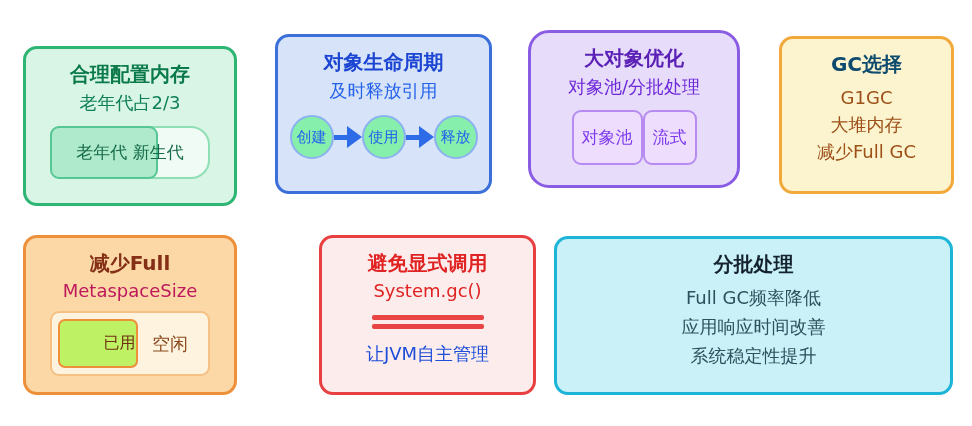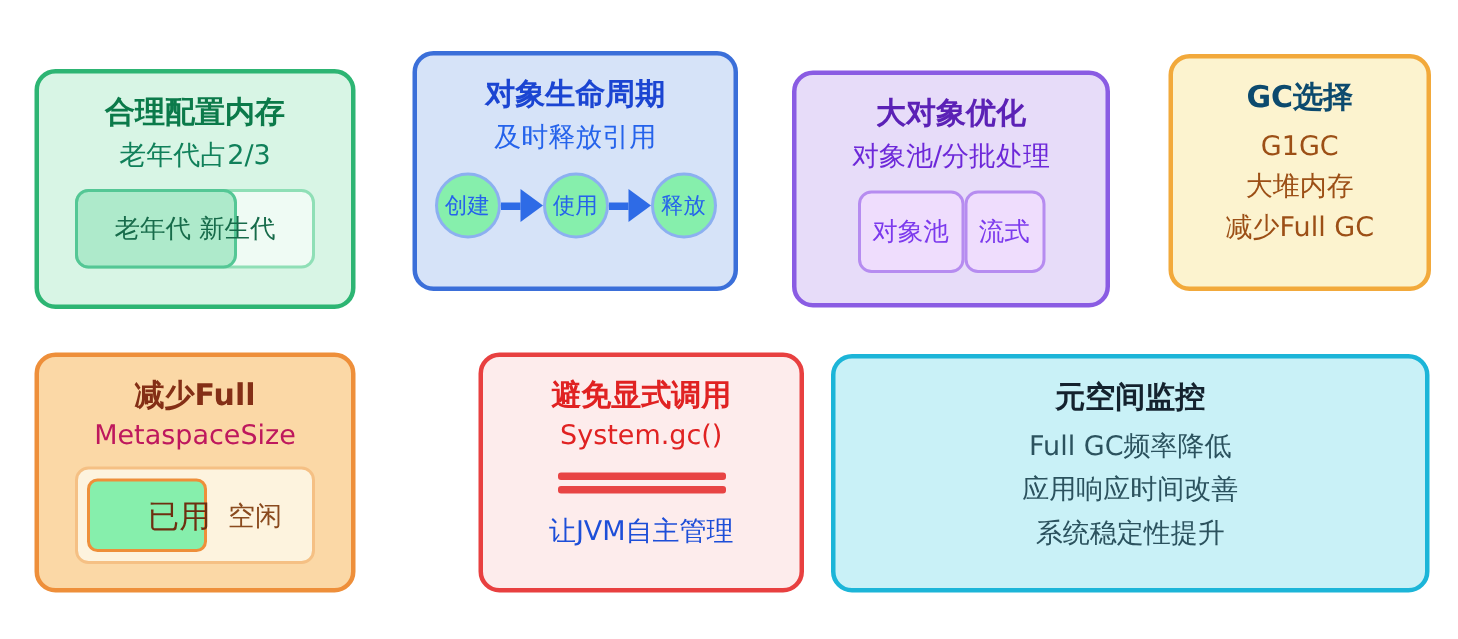--- a/index.html
+++ b/index.html
@@ -14,64 +14,64 @@
     align-items:center;text-align:center;
   }
   .card-title{font-size:20px;font-weight:bold;line-height:1.2;margin-top:13px;white-space:nowrap;}
   .card-sub{font-size:18px;margin-top:5px;white-space:nowrap;}
 
   
   .c-memory{left:23px;top:46px;width:214px;height:160px;background:#d8f5e5;border-color:#2db573;}
   .c-memory .card-title{color:#0b7a4a;}
   .c-memory .card-sub{color:#10805a;}
   .mem-bar{position:relative;width:160px;height:53px;margin-top:11px;
-    background:#effbf4;border:2px solid #8fdfb6;border-radius:9px;box-sizing:border-box;padding-left:20px;}
+    background:#effbf4;border:2px solid #8fdfb6;border-radius:19px;box-sizing:border-box;padding-left:20px;}
   .mem-bar-used{position:absolute;left:-2px;top:-2px;width:108px;height:53px;
     background:#aeeacb;border:2px solid #54c795;border-radius:9px;box-sizing:border-box;}
   .mem-bar-label{position:absolute;left:0;top:0;width:100%;height:100%;
     display:flex;align-items:center;justify-content:center;
     font-size:17px;color:#176b4a;white-space:nowrap;}
 
   
   .c-lifecycle{left:275px;top:34px;width:217px;height:160px;background:#d6e3f8;border-color:#3b6fd9;}
   .c-lifecycle .card-title{color:#1b45d2;}
   .c-lifecycle .card-sub{color:#2563eb;}
   .flow{display:flex;align-items:center;justify-content:center;margin-top:12px;}
   .flow-circle{width:44px;height:44px;border-radius:50%;background:#86efac;
     border:2px solid #8cb0f0;box-sizing:border-box;display:flex;align-items:center;
     justify-content:center;font-size:15px;color:#2563eb;white-space:nowrap;flex:0 0 auto;}
   .flow-arrow{display:flex;align-items:center;flex:0 0 auto;}
   .flow-arrow .shaft{width:13px;height:5px;background:#2e6be6;}
   .flow-arrow .head{width:0;height:0;border-top:11px solid transparent;
     border-bottom:11px solid transparent;border-left:15px solid #2e6be6;}
 
   
-  .c-largeobj{left:528px;top:47px;width:212px;height:158px;background:#e7dcf9;border-color:#8a5ce3;}
+  .c-largeobj{left:528px;top:30px;width:212px;height:158px;background:#e7dcf9;border-color:#8a5ce3;border-radius:21px;}
   .c-largeobj .card-title{color:#5b21b6;}
   .c-largeobj .card-sub{color:#6d28d9;}
   .chip-row{display:flex;margin-top:11px;justify-content:center;}
   .chip{background:#efddfd;border:2px solid #b68cf0;border-radius:9px;box-sizing:border-box;
     min-width:52px;height:55px;display:flex;align-items:center;justify-content:center;
     padding:0 8px;font-size:17px;color:#7c3aed;white-space:nowrap;}
 
   
   .c-gcchoice{left:779px;top:36px;width:175px;height:158px;background:#fcf3cf;border-color:#f2a93b;}
   .c-gcchoice .card-title{color:#0c4a6e;}
   .gc-lines{margin-top:8px;font-size:18px;color:#9c4f16;line-height:27px;}
 
   
   .c-metaspace{left:23px;top:235px;width:214px;height:160px;background:#fbd8a6;border-color:#ee8f3a;}
   .c-metaspace .card-title{color:#842f16;}
   .c-metaspace .card-sub{color:#be185d;}
   .meta-bar{width:160px;height:65px;margin-top:10px;background:#fdf3de;
     border:2px solid #f5c084;border-radius:9px;box-sizing:border-box;
     display:flex;align-items:stretch;padding:6px;}
-  .meta-used{width:80px;background:#86efac;border:2px solid #ee8f3a;border-radius:7px;
+  .meta-used{width:80px;background:#bef264;border:2px solid #ee8f3a;border-radius:7px;
     box-sizing:border-box;display:flex;align-items:center;justify-content:center;
-    font-size:21px;color:#6e2f10;white-space:nowrap;padding-left:43px;}
+    font-size:16px;color:#6e2f10;white-space:nowrap;padding-left:43px;}
   .meta-free{flex:1;display:flex;align-items:center;justify-content:center;
     font-size:18px;color:#8a4a1e;white-space:nowrap;}
 
   
   .c-avoid{left:275px;top:235px;width:217px;height:160px;background:#fdecec;border-color:#e84040;margin-left:44px;}
   .c-avoid .card-title{color:#e02222;}
   .c-avoid .card-sub{color:#e02222;}
   .no-lines{margin-top:14px;display:flex;flex-direction:column;gap:4px;align-items:center;}
   .no-line{width:112px;height:5px;background:#e84444;border-radius:2px;}
   .avoid-note{margin-top:13px;font-size:18px;color:#1d4ed8;white-space:nowrap;}
@@ -144,21 +144,21 @@
     <div class="card-title">避免显式调用</div>
     <div class="card-sub">System.gc()</div>
     <div class="no-lines">
       <div class="no-line"></div>
       <div class="no-line"></div>
     </div>
     <div class="avoid-note">让JVM自主管理</div>
   </div>
 
   <div class="card c-results">
-    <div class="card-title">元空间监控</div>
+    <div class="card-title">分批处理</div>
     <div class="result-lines">
       <div>Full GC频率降低</div>
       <div>应用响应时间改善</div>
       <div>系统稳定性提升</div>
     </div>
   </div>
 
 </div>
 
 </body></html>

